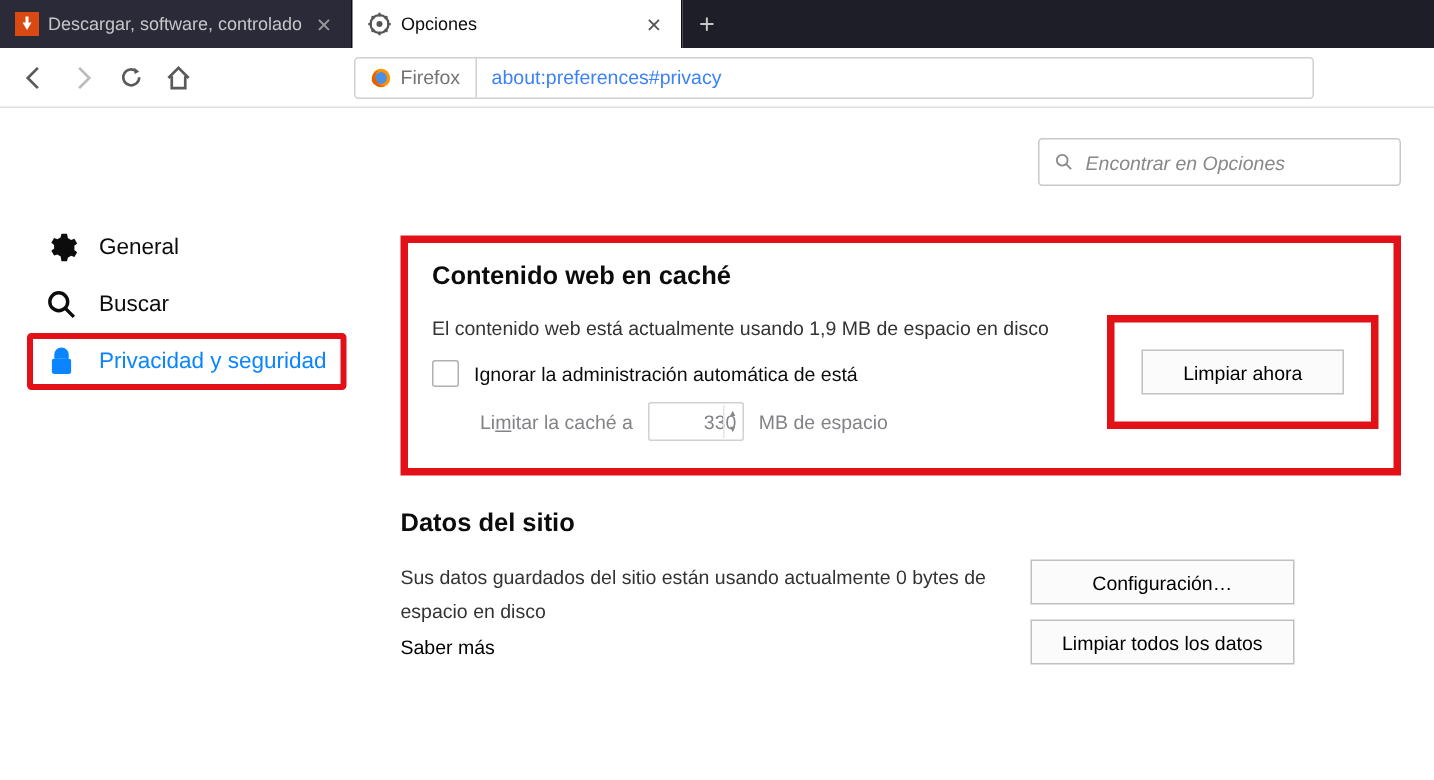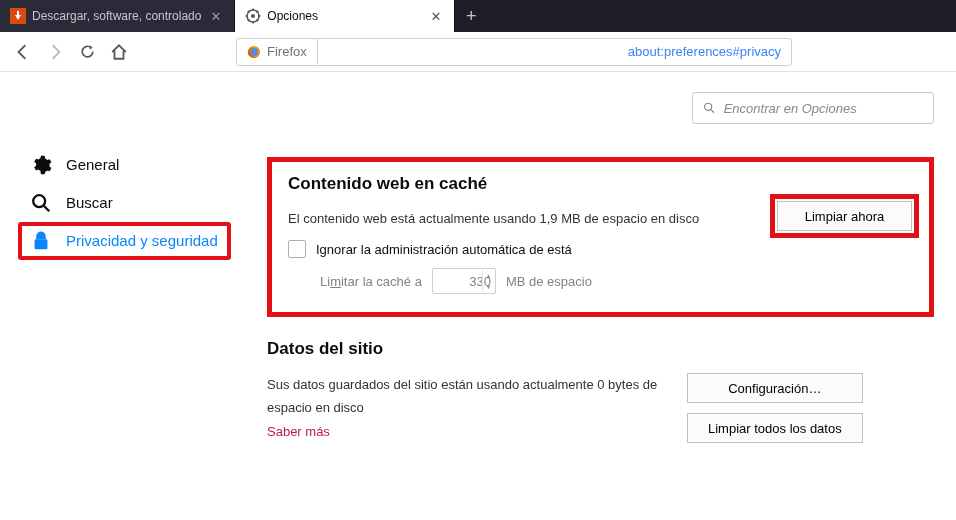--- a/index.html
+++ b/index.html
@@ -47,23 +47,22 @@
     .tb-btn {
       width: 30px; height: 30px; display: flex; align-items: center; justify-content: center;
       border-radius: 4px; cursor: pointer; color: #5a5a5d;
     }
     .tb-btn.disabled { color: #bbb; }
     .urlbar {
       margin-left: 100px;
       display: flex; align-items: center;
       height: 28px;
       border: 1px solid #d0d0d3; border-radius: 3px;
-      flex: 0 0 auto; width: 556px;
+      flex: 0 0 auto; width: 640px;
       background: #fff;
-      justify-content: space-between;
     }
     .url-seg {
       display: flex; align-items: center; gap: 6px; padding: 0 10px; height: 100%;
       border-right: 1px solid #d0d0d3; color: #737373; font-size: 13px;
     }
     .url-seg .ff-icon { width: 14px; height: 14px; }
     .url-address { padding: 0 10px; color: #3b82f6; font-size: 13px; }
     .content {
       display: flex; padding: 20px 22px 0 22px; height: calc(100% - 72px);
     }
@@ -114,27 +113,27 @@
       color: #838387; background: #fff; position: relative;
     }
     .num-input .spin { position: absolute; right: 1px; top: 1px; bottom: 1px; width: 12px; display: flex; flex-direction: column; }
     .num-input .spin div { flex: 1; border-left: 1px solid #e5e5e7; font-size: 6px; line-height: 1; display:flex; align-items:center; justify-content:center; color:#888;}
     .btn {
       border: 1px solid #c1c1c4; background: #fbfbfb; height: 30px; padding: 0 20px;
       font-size: 13px; cursor: pointer; display: inline-flex; align-items: center; justify-content: center;
       min-width: 135px;
     }
     .btn-wrap-highlight {
-      border: 5px solid #e21117; padding: 2px; position: absolute; right: 10px; top: 32px;
+      border: 5px solid #e21117; padding: 18px; position: absolute; right: 10px; top: 48px;
     }
     .section-2 { margin-top: 22px; }
     .sec-2-grid { display: flex; gap: 20px; }
     .sec-2-left { flex: 1; max-width: 400px; font-size: 13px; color: #333; line-height: 1.8; }
     .sec-2-right { display: flex; flex-direction: column; gap: 10px; }
-    .link { color: #be185d; cursor: pointer; }
+    .link { color: #000000; cursor: pointer; }
     .underline-accesskey { text-decoration: underline; }
   </style>
 </head>
 <body>
 
 <div class="tab-bar">
   <div class="tab inactive">
     <svg class="favicon" viewBox="0 0 16 16">
         <rect width="16" height="16" fill="#d94a12"></rect>
         <path d="M8 3 L11 8 L9 8 L9 12 L7 12 L7 8 L5 8 Z" fill="#fff" transform="rotate(180 8 7.5)"></path>

